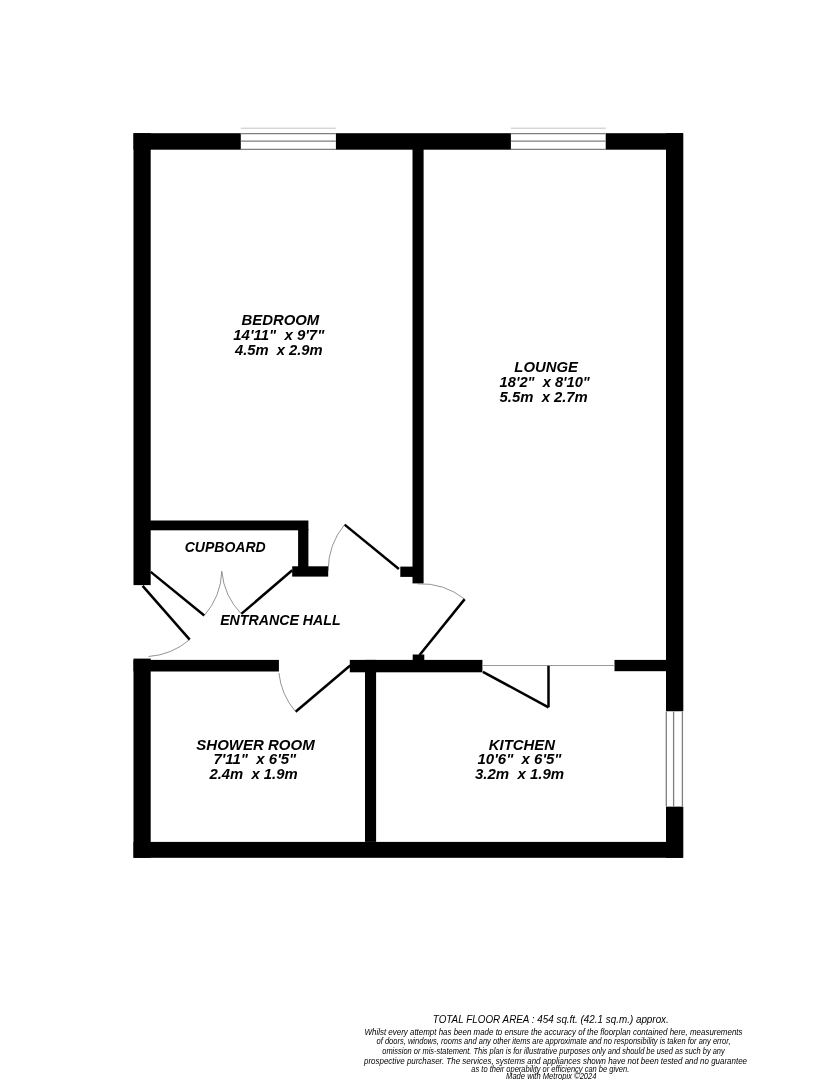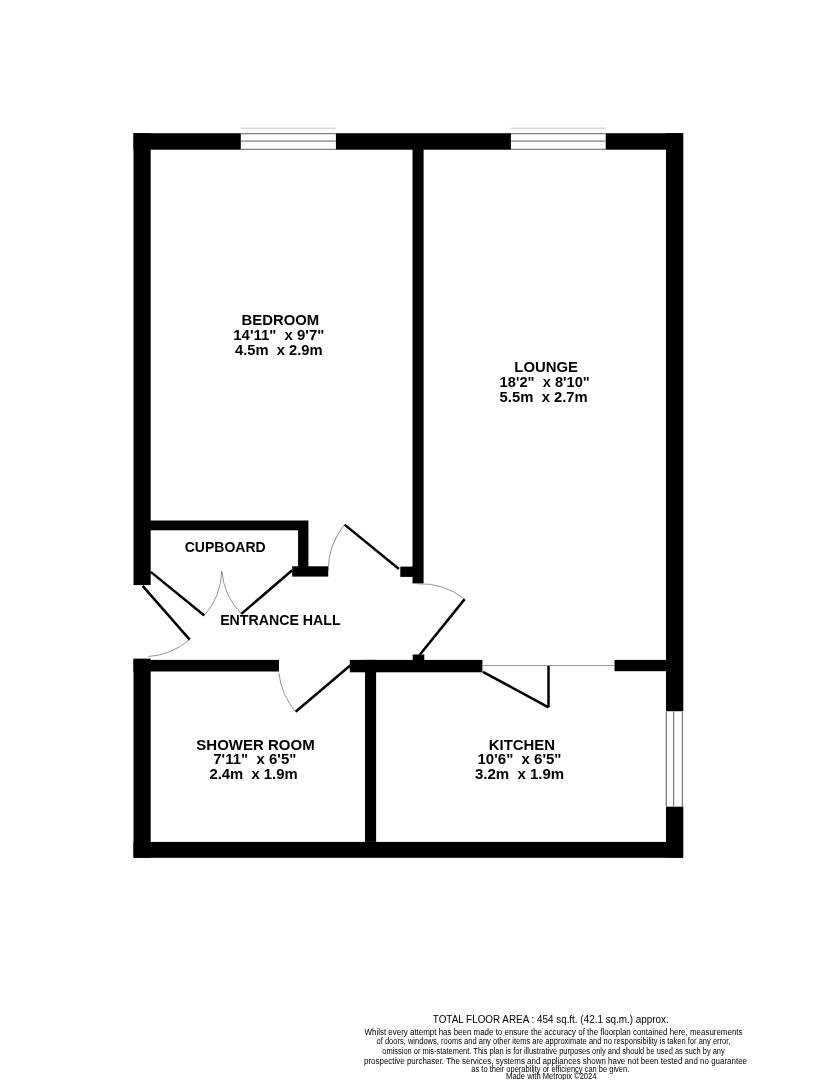--- a/index.html
+++ b/index.html
@@ -1,16 +1,16 @@
 <!DOCTYPE html>
 <html><head>
 <meta charset="utf-8">
 <style>
   html,body{margin:0;padding:0;background:#fff;}
-  .page{width:816px;height:1080px;position:relative;font-family:"Liberation Sans",sans-serif;transform:translateZ(0);will-change:transform;}
+  .page{width:816px;height:1080px;position:relative;font-family:"Liberation Sans",sans-serif;transform:translateZ(0);will-change:transform;font-style:italic;}
   svg text{font-family:"Liberation Sans",sans-serif;fill:#000;}
   .rt{font-weight:bold;}
 </style>
 </head>
 <body>
 <div class="page">
 <svg width="816" height="1080" viewBox="0 0 816 1080">
   <rect x="0" y="0" width="816" height="1080" fill="#ffffff"></rect>
 
   <rect x="150.7" y="149.7" width="261.8" height="416.3" fill="#ffffff"></rect>

